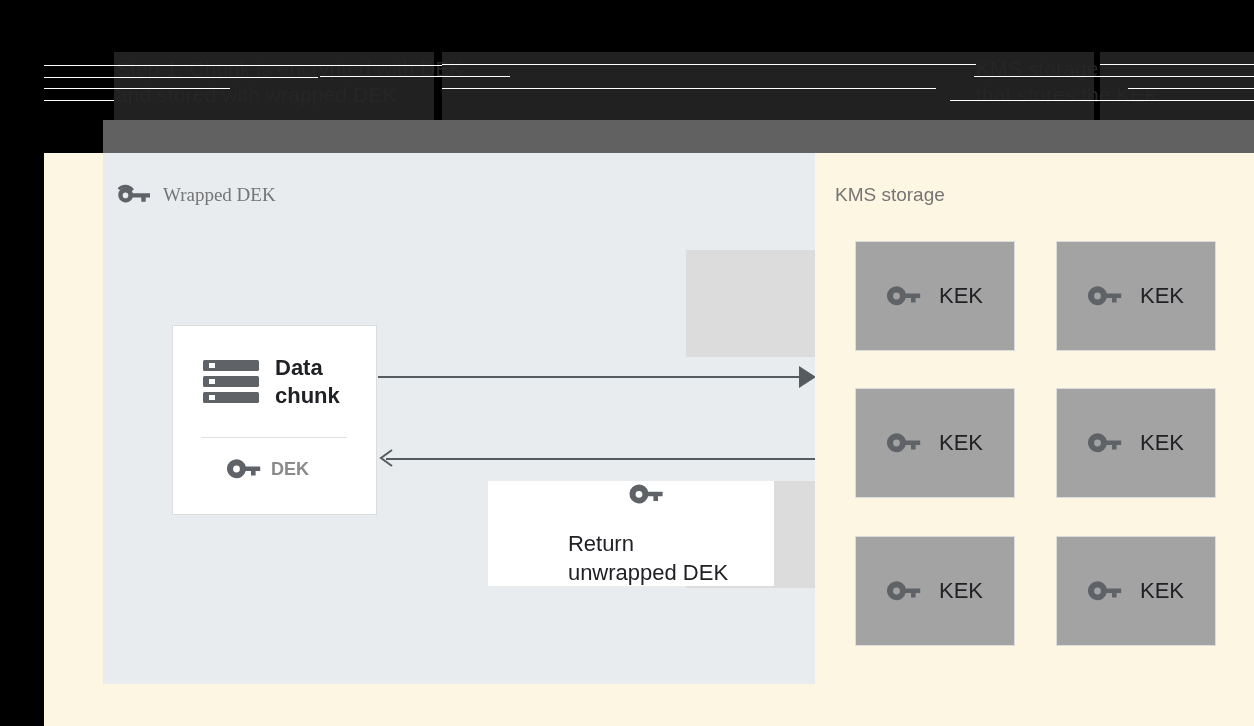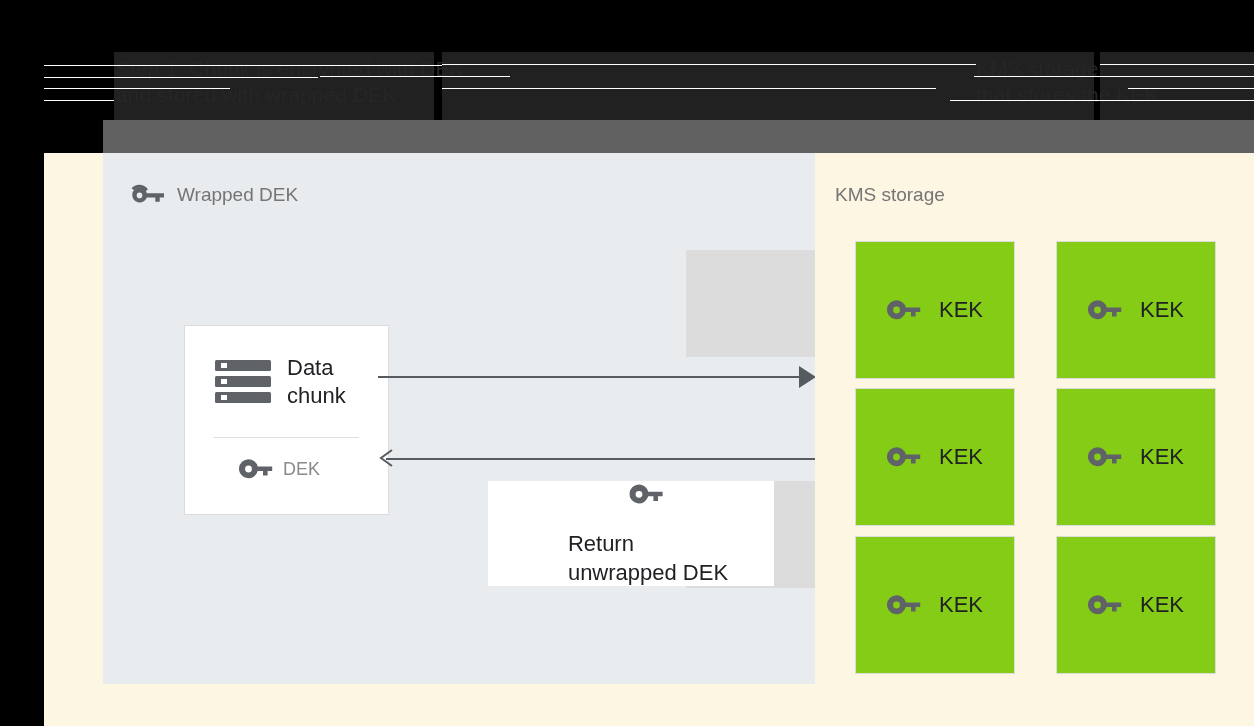--- a/index.html
+++ b/index.html
@@ -84,41 +84,42 @@
     background: #e8ecef;
   }
   .panel-label {
     position: absolute;
     display: flex;
     align-items: center;
     gap: 12px;
     color: #757575;
     font-size: 19px;
   }
-  .left-panel .panel-label { left: 24px; top: 29px; }
+  .left-panel .panel-label { left: 10px; top: 29px; font-family: Liberation Serif, serif; }
 
   
   .right-panel {
     position: absolute;
     left: 771px; top: 153px;
     width: 483px;
     height: 531px;
     background: #fdf6e3;
   }
   .right-panel .panel-label { left: 20px; top: 31px; }
 
   
   .chunk-card {
     position: absolute;
-    left: 140px; top: 325px;
+    left: 128px; top: 325px;
     width: 205px;
     height: 190px;
     background: #ffffff;
     border: 1px solid #dadce0;
     box-sizing: border-box;
+    font-weight: bold;
   }
   .chunk-row {
     position: absolute;
     left: 30px; top: 28px;
     display: flex;
     align-items: center;
     gap: 16px;
   }
   .chunk-text {
     font-size: 22px;
@@ -189,22 +190,22 @@
   #arrow-left-head {
     position: absolute;
     left: 335px; top: 449px;
     width: 14px; height: 18px;
   }
 
   
   .kek-card {
     position: absolute;
     width: 160px;
-    height: 138px;
-    background: #84cc16;
+    height: 110px;
+    background: #a3a3a3;
     border: 1px solid #dcdcdc;
     box-sizing: border-box;
     display: flex;
     align-items: center;
     justify-content: center;
     gap: 18px;
   }
   .kek-card .lbl {
     font-size: 22px;
     color: #202124;

